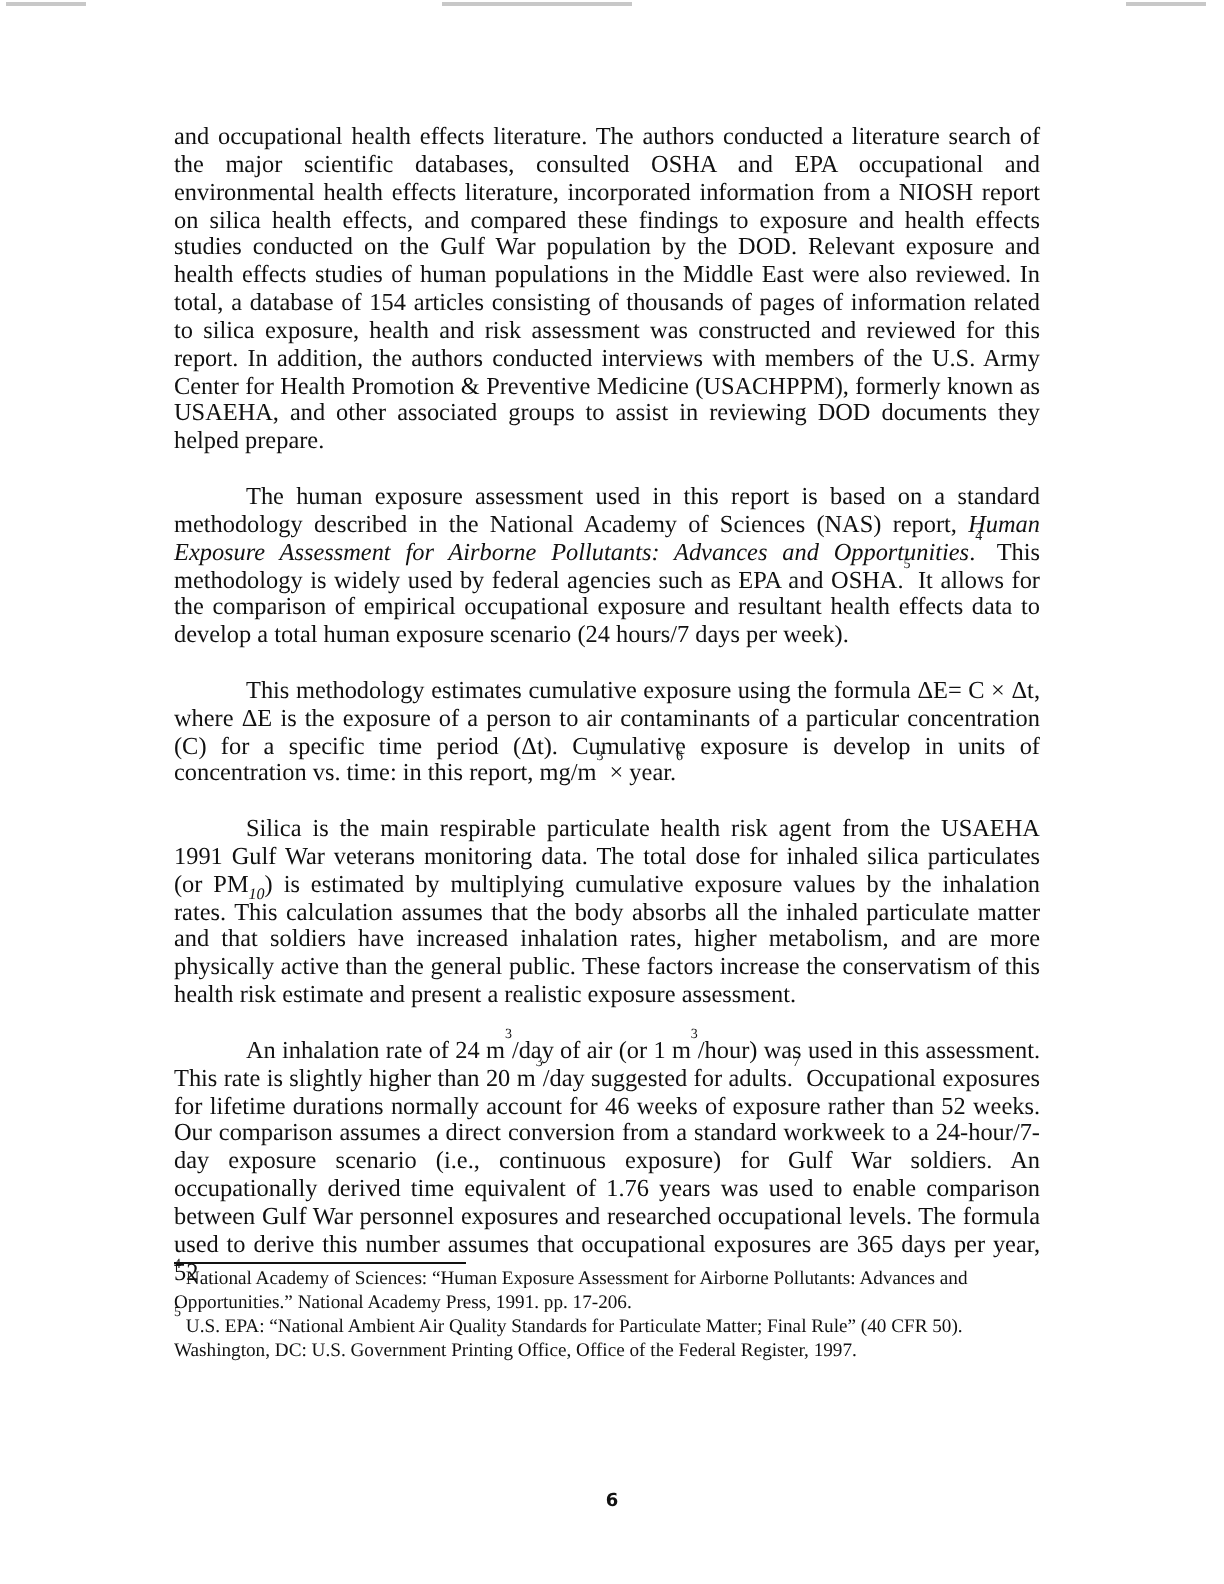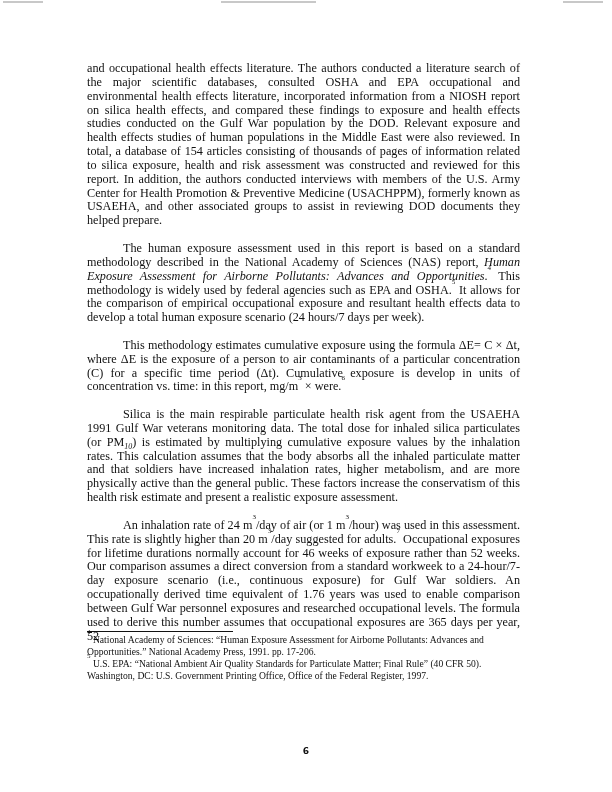--- a/index.html
+++ b/index.html
@@ -35,21 +35,21 @@
 <div class="page">
   <div class="scan-mark" style="left:3px;width:40px;"></div>
   <div class="scan-mark" style="left:221px;width:95px;"></div>
   <div class="scan-mark" style="left:563px;width:40px;"></div>
 
   <div class="body-text">
     <p>and occupational health effects literature. The authors conducted a literature search of the major scientific databases, consulted OSHA and EPA occupational and environmental health effects literature, incorporated information from a NIOSH report on silica health effects, and compared these findings to exposure and health effects studies conducted on the Gulf War population by the DOD. Relevant exposure and health effects studies of human populations in the Middle East were also reviewed. In total, a database of 154 articles consisting of thousands of pages of information related to silica exposure, health and risk assessment was constructed and reviewed for this report. In addition, the authors conducted interviews with members of the U.S. Army Center for Health Promotion &amp; Preventive Medicine (USACHPPM), formerly known as USAEHA, and other associated groups to assist in reviewing DOD documents they helped prepare.</p>
 
     <p class="indent"><span>The human exposure assessment used in this report is based on a standard methodology described in the National Academy of Sciences (NAS) report, </span><i>Human Exposure Assessment for Airborne Pollutants: Advances and Opportunities</i><span>.</span><sup>4</sup><span> This methodology is widely used by federal agencies such as EPA and OSHA.</span><sup>5</sup><span> It allows for the comparison of empirical occupational exposure and resultant health effects data to develop a total human exposure scenario (24 hours/7 days per week).</span></p>
 
-    <p class="indent"><span>This methodology estimates cumulative exposure using the formula ΔE= C × Δt, where ΔE is the exposure of a person to air contaminants of a particular concentration (C) for a specific time period (Δt). Cumulative exposure is develop in units of concentration vs. time: in this report, mg/m</span><sup>3</sup><span> × were.</span><sup>6</sup></p>
+    <p class="indent"><span>This methodology estimates cumulative exposure using the formula ΔE= C × Δt, where ΔE is the exposure of a person to air contaminants of a particular concentration (C) for a specific time period (Δt). Cumulative exposure is develop in units of concentration vs. time: in this report, mg/m</span><sup>3</sup><span> × year.</span><sup>6</sup></p>
 
     <p class="indent"><span>Silica is the main respirable particulate health risk agent from the USAEHA 1991 Gulf War veterans monitoring data. The total dose for inhaled silica particulates (or PM</span><sub>10</sub><span>) is estimated by multiplying cumulative exposure values by the inhalation rates. This calculation assumes that the body absorbs all the inhaled particulate matter and that soldiers have increased inhalation rates, higher metabolism, and are more physically active than the general public. These factors increase the conservatism of this health risk estimate and present a realistic exposure assessment.</span></p>
 
     <p class="indent"><span>An inhalation rate of 24 m</span><sup>3</sup><span>/day of air (or 1 m</span><sup>3</sup><span>/hour) was used in this assessment. This rate is slightly higher than 20 m</span><sup>3</sup><span>/day suggested for adults.</span><sup>7</sup><span> Occupational exposures for lifetime durations normally account for 46 weeks of exposure rather than 52 weeks. Our comparison assumes a direct conversion from a standard workweek to a 24-hour/7-day exposure scenario (i.e., continuous exposure) for Gulf War soldiers. An occupationally derived time equivalent of 1.76 years was used to enable comparison between Gulf War personnel exposures and researched occupational levels. The formula used to derive this number assumes that occupational exposures are 365 days per year, 52</span></p>
   </div>
 
   <div class="fn-rule"></div>
 
   <div class="footnotes">
     <div><sup>4</sup> <span>National Academy of Sciences: “Human Exposure Assessment for Airborne Pollutants: Advances and Opportunities.” National Academy Press, 1991. pp. 17-206.</span></div>

